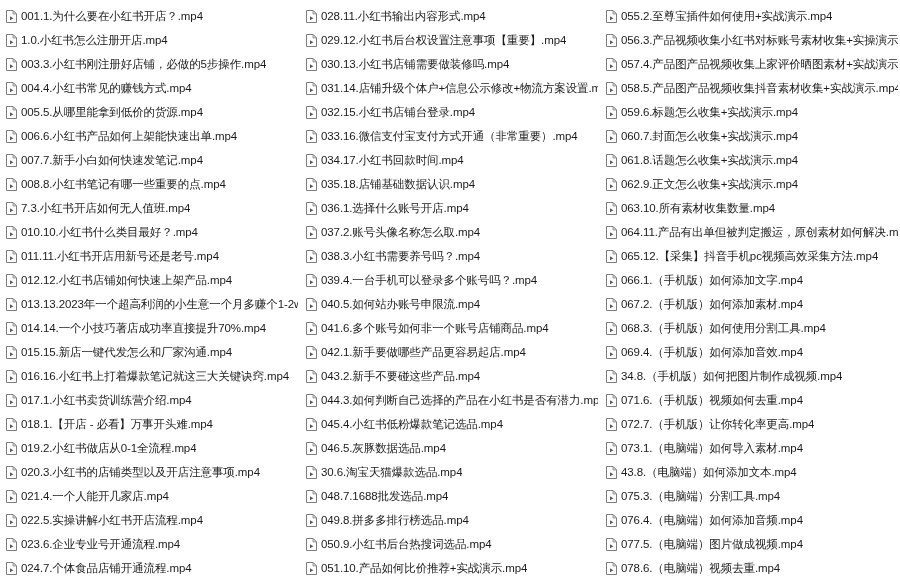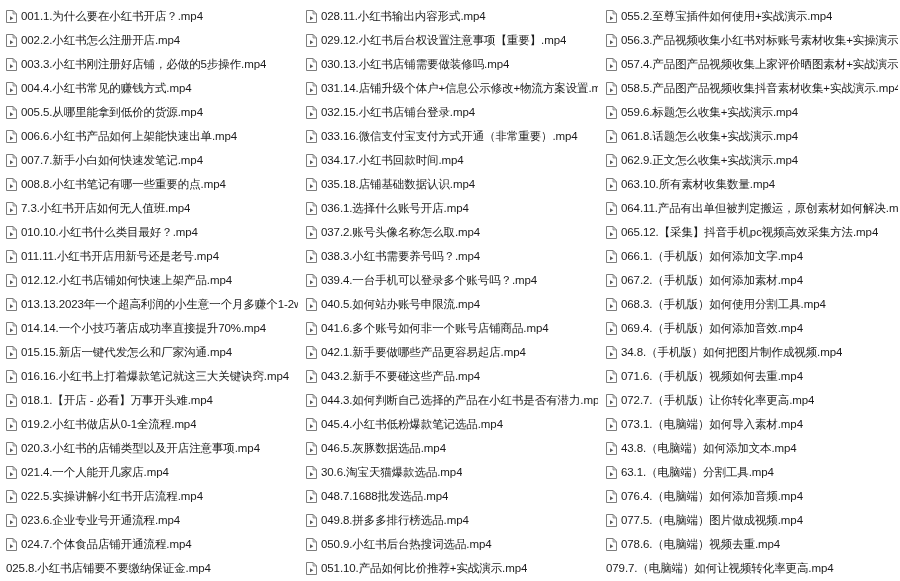--- a/index.html
+++ b/index.html
@@ -68,21 +68,21 @@
         <span class="label">001.1.为什么要在小红书开店？.mp4</span>
       </div>
     <div class="row">
         <span class="file-icon">
           <svg width="11" height="13" viewBox="0 0 11 13">
             <path d="M0.5 0.5 H7 L10.5 4 V12.5 H0.5 Z" fill="#ffffff" stroke="#7d7d7d" stroke-width="1"></path>
             <path d="M7 0.5 L10.5 4 H7 Z" fill="#d8d8d8" stroke="#7d7d7d" stroke-width="0.7"></path>
             <path d="M4 6.2 L7.4 8.2 L4 10.2 Z" fill="#5a5a5a"></path>
           </svg>
         </span>
-        <span class="label">002.2.小红书怎么注册开店.mp4</span>
+        <span class="label">1.0.小红书怎么注册开店.mp4</span>
       </div>
     <div class="row">
         <span class="file-icon">
           <svg width="11" height="13" viewBox="0 0 11 13">
             <path d="M0.5 0.5 H7 L10.5 4 V12.5 H0.5 Z" fill="#ffffff" stroke="#7d7d7d" stroke-width="1"></path>
             <path d="M7 0.5 L10.5 4 H7 Z" fill="#d8d8d8" stroke="#7d7d7d" stroke-width="0.7"></path>
             <path d="M4 6.2 L7.4 8.2 L4 10.2 Z" fill="#5a5a5a"></path>
           </svg>
         </span>
         <span class="label">003.3.小红书刚注册好店铺，必做的5步操作.mp4</span>
@@ -209,20 +209,30 @@
       </div>
     <div class="row">
         <span class="file-icon">
           <svg width="11" height="13" viewBox="0 0 11 13">
             <path d="M0.5 0.5 H7 L10.5 4 V12.5 H0.5 Z" fill="#ffffff" stroke="#7d7d7d" stroke-width="1"></path>
             <path d="M7 0.5 L10.5 4 H7 Z" fill="#d8d8d8" stroke="#7d7d7d" stroke-width="0.7"></path>
             <path d="M4 6.2 L7.4 8.2 L4 10.2 Z" fill="#5a5a5a"></path>
           </svg>
         </span>
         <span class="label">016.16.小红书上打着爆款笔记就这三大关键诀窍.mp4</span>
+      </div>
+    <div class="row">
+        <span class="file-icon">
+          <svg width="11" height="13" viewBox="0 0 11 13">
+            <path d="M0.5 0.5 H7 L10.5 4 V12.5 H0.5 Z" fill="#ffffff" stroke="#7d7d7d" stroke-width="1"></path>
+            <path d="M7 0.5 L10.5 4 H7 Z" fill="#d8d8d8" stroke="#7d7d7d" stroke-width="0.7"></path>
+            <path d="M4 6.2 L7.4 8.2 L4 10.2 Z" fill="#5a5a5a"></path>
+          </svg>
+        </span>
+        <span class="label">017.1.小红书卖货训练营介绍.mp4</span>
       </div>
     <div class="row">
         <span class="file-icon">
           <svg width="11" height="13" viewBox="0 0 11 13">
             <path d="M0.5 0.5 H7 L10.5 4 V12.5 H0.5 Z" fill="#ffffff" stroke="#7d7d7d" stroke-width="1"></path>
             <path d="M7 0.5 L10.5 4 H7 Z" fill="#d8d8d8" stroke="#7d7d7d" stroke-width="0.7"></path>
             <path d="M4 6.2 L7.4 8.2 L4 10.2 Z" fill="#5a5a5a"></path>
           </svg>
         </span>
         <span class="label">018.1.【开店 - 必看】万事开头难.mp4</span>
@@ -592,20 +602,30 @@
         <span class="label">059.6.标题怎么收集+实战演示.mp4</span>
       </div>
     <div class="row">
         <span class="file-icon">
           <svg width="11" height="13" viewBox="0 0 11 13">
             <path d="M0.5 0.5 H7 L10.5 4 V12.5 H0.5 Z" fill="#ffffff" stroke="#7d7d7d" stroke-width="1"></path>
             <path d="M7 0.5 L10.5 4 H7 Z" fill="#d8d8d8" stroke="#7d7d7d" stroke-width="0.7"></path>
             <path d="M4 6.2 L7.4 8.2 L4 10.2 Z" fill="#5a5a5a"></path>
           </svg>
         </span>
+        <span class="label">060.7.封面怎么收集+实战演示.mp4</span>
+      </div>
+    <div class="row">
+        <span class="file-icon">
+          <svg width="11" height="13" viewBox="0 0 11 13">
+            <path d="M0.5 0.5 H7 L10.5 4 V12.5 H0.5 Z" fill="#ffffff" stroke="#7d7d7d" stroke-width="1"></path>
+            <path d="M7 0.5 L10.5 4 H7 Z" fill="#d8d8d8" stroke="#7d7d7d" stroke-width="0.7"></path>
+            <path d="M4 6.2 L7.4 8.2 L4 10.2 Z" fill="#5a5a5a"></path>
+          </svg>
+        </span>
         <span class="label">061.8.话题怎么收集+实战演示.mp4</span>
       </div>
     <div class="row">
         <span class="file-icon">
           <svg width="11" height="13" viewBox="0 0 11 13">
             <path d="M0.5 0.5 H7 L10.5 4 V12.5 H0.5 Z" fill="#ffffff" stroke="#7d7d7d" stroke-width="1"></path>
             <path d="M7 0.5 L10.5 4 H7 Z" fill="#d8d8d8" stroke="#7d7d7d" stroke-width="0.7"></path>
             <path d="M4 6.2 L7.4 8.2 L4 10.2 Z" fill="#5a5a5a"></path>
           </svg>
         </span>
@@ -732,21 +752,21 @@
         <span class="label">43.8.（电脑端）如何添加文本.mp4</span>
       </div>
     <div class="row">
         <span class="file-icon">
           <svg width="11" height="13" viewBox="0 0 11 13">
             <path d="M0.5 0.5 H7 L10.5 4 V12.5 H0.5 Z" fill="#ffffff" stroke="#7d7d7d" stroke-width="1"></path>
             <path d="M7 0.5 L10.5 4 H7 Z" fill="#d8d8d8" stroke="#7d7d7d" stroke-width="0.7"></path>
             <path d="M4 6.2 L7.4 8.2 L4 10.2 Z" fill="#5a5a5a"></path>
           </svg>
         </span>
-        <span class="label">63.1.（电脑端）分割工具.mp4</span>
+        <span class="label">075.3.（电脑端）分割工具.mp4</span>
       </div>
     <div class="row">
         <span class="file-icon">
           <svg width="11" height="13" viewBox="0 0 11 13">
             <path d="M0.5 0.5 H7 L10.5 4 V12.5 H0.5 Z" fill="#ffffff" stroke="#7d7d7d" stroke-width="1"></path>
             <path d="M7 0.5 L10.5 4 H7 Z" fill="#d8d8d8" stroke="#7d7d7d" stroke-width="0.7"></path>
             <path d="M4 6.2 L7.4 8.2 L4 10.2 Z" fill="#5a5a5a"></path>
           </svg>
         </span>
         <span class="label">076.4.（电脑端）如何添加音频.mp4</span>

